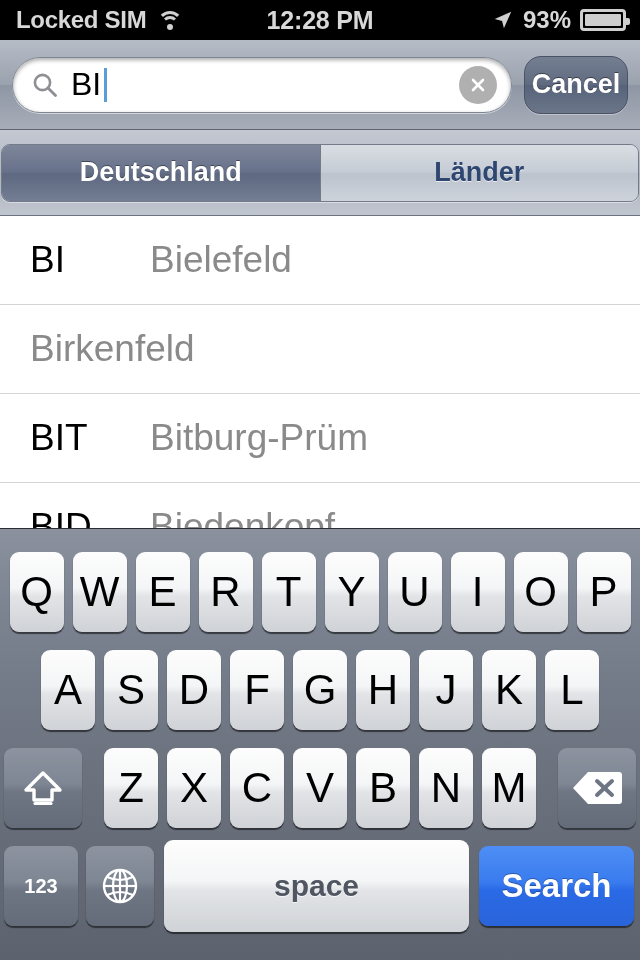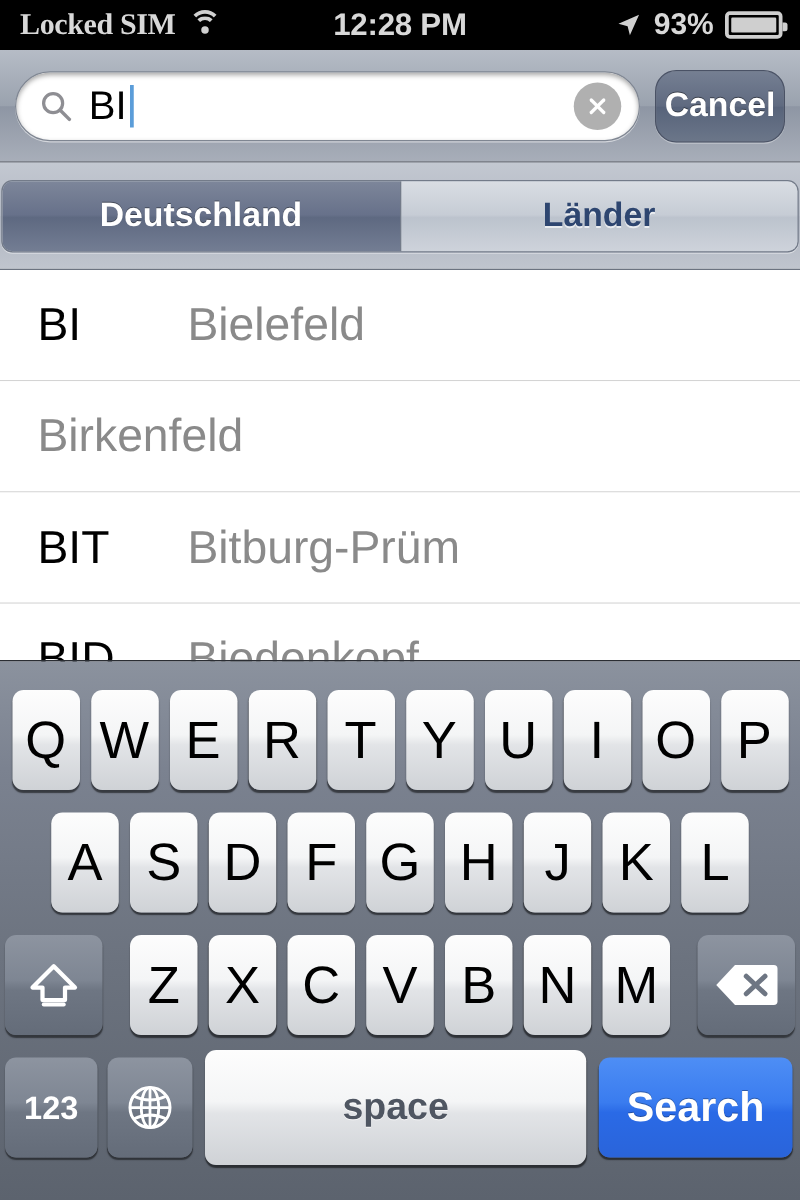--- a/index.html
+++ b/index.html
@@ -13,21 +13,21 @@
 
   
   .statusbar {
     height: 40px; width: 640px;
     background: #000;
     display: flex; align-items: center;
     color: #d8d8d8;
     font-size: 24px; font-weight: bold;
     position: relative;
   }
-  .sb-left { display: flex; gap: 11px; padding-left: 16px; font-family: Liberation Serif, serif; }
+  .sb-left { display: flex; align-items: center; gap: 11px; padding-left: 16px; }
   .sb-carrier { letter-spacing: -0.3px; font-size: 24px; }
   .wifi-icon { width: 26px; height: 20px; position: relative; display:inline-block; }
   .wifi-icon i {
     position: absolute; border: 3px solid #d0d0d0; border-bottom-color: transparent;
     border-left-color: transparent; border-right-color: transparent;
     border-radius: 50%; left: 50%; transform: translateX(-50%);
   }
   .wifi-icon i:nth-child(1) { width: 26px; height: 26px; top: 1px; }
   .wifi-icon i:nth-child(2) { width: 17px; height: 17px; top: 6px; }
   .wifi-icon i:nth-child(3) { width: 8px; height: 8px; top: 11px; }
@@ -160,21 +160,21 @@
     font-size: 42px; color: #000; font-weight: normal;
     font-family: "Liberation Sans", sans-serif;
   }
   .key.dark {
     background: linear-gradient(to bottom, #8d94a0 0%, #7e8693 45%, #6e7683 55%, #646c79 100%);
     box-shadow: 0 2px 1px rgba(0,0,0,0.5);
     color: #fff;
   }
   .key.shift { width: 78px; }
   .key.del { width: 78px; }
-  .key.num { width: 74px; height: 80px; font-size: 26px; font-weight: bold; }
+  .key.num { width: 74px; height: 80px; font-size: 20px; font-weight: bold; }
   .key.globe { width: 68px; height: 80px; margin-left: 8px; }
   .key.space {
     flex: 1; height: 92px; margin: 0 10px; font-size: 30px; color: #4f5662;
     font-weight: bold; text-shadow: 0 1px 0 rgba(255,255,255,0.7);
   }
   .key.search {
     width: 155px; height: 80px; margin-right: 2px;
     background: linear-gradient(to bottom, #4e8ef5 0%, #3a7cef 45%, #2a6ae6 55%, #2a64da 100%);
     color: #fff; font-size: 33px; font-weight: bold;
     text-shadow: 0 -1px 0 rgba(0,0,0,0.3);

